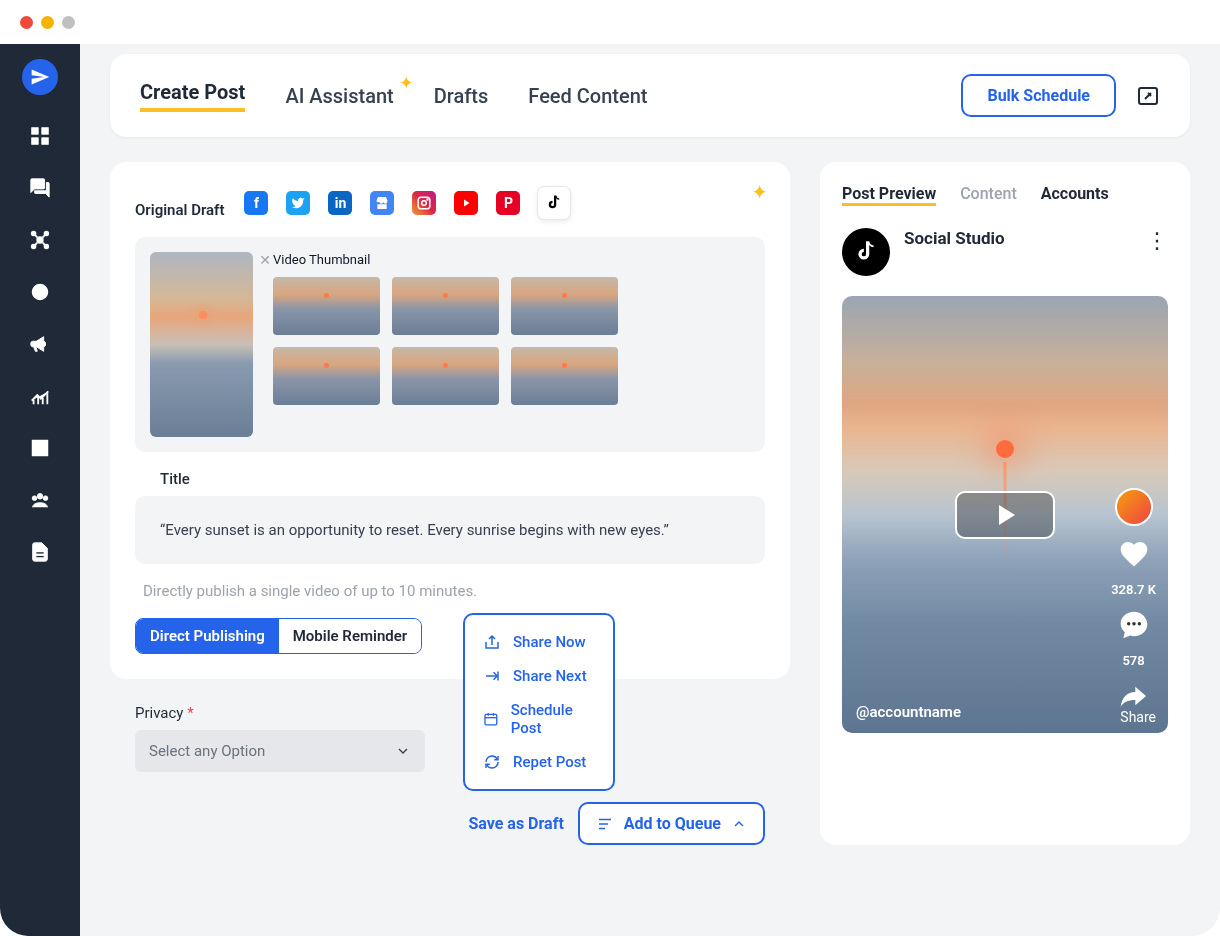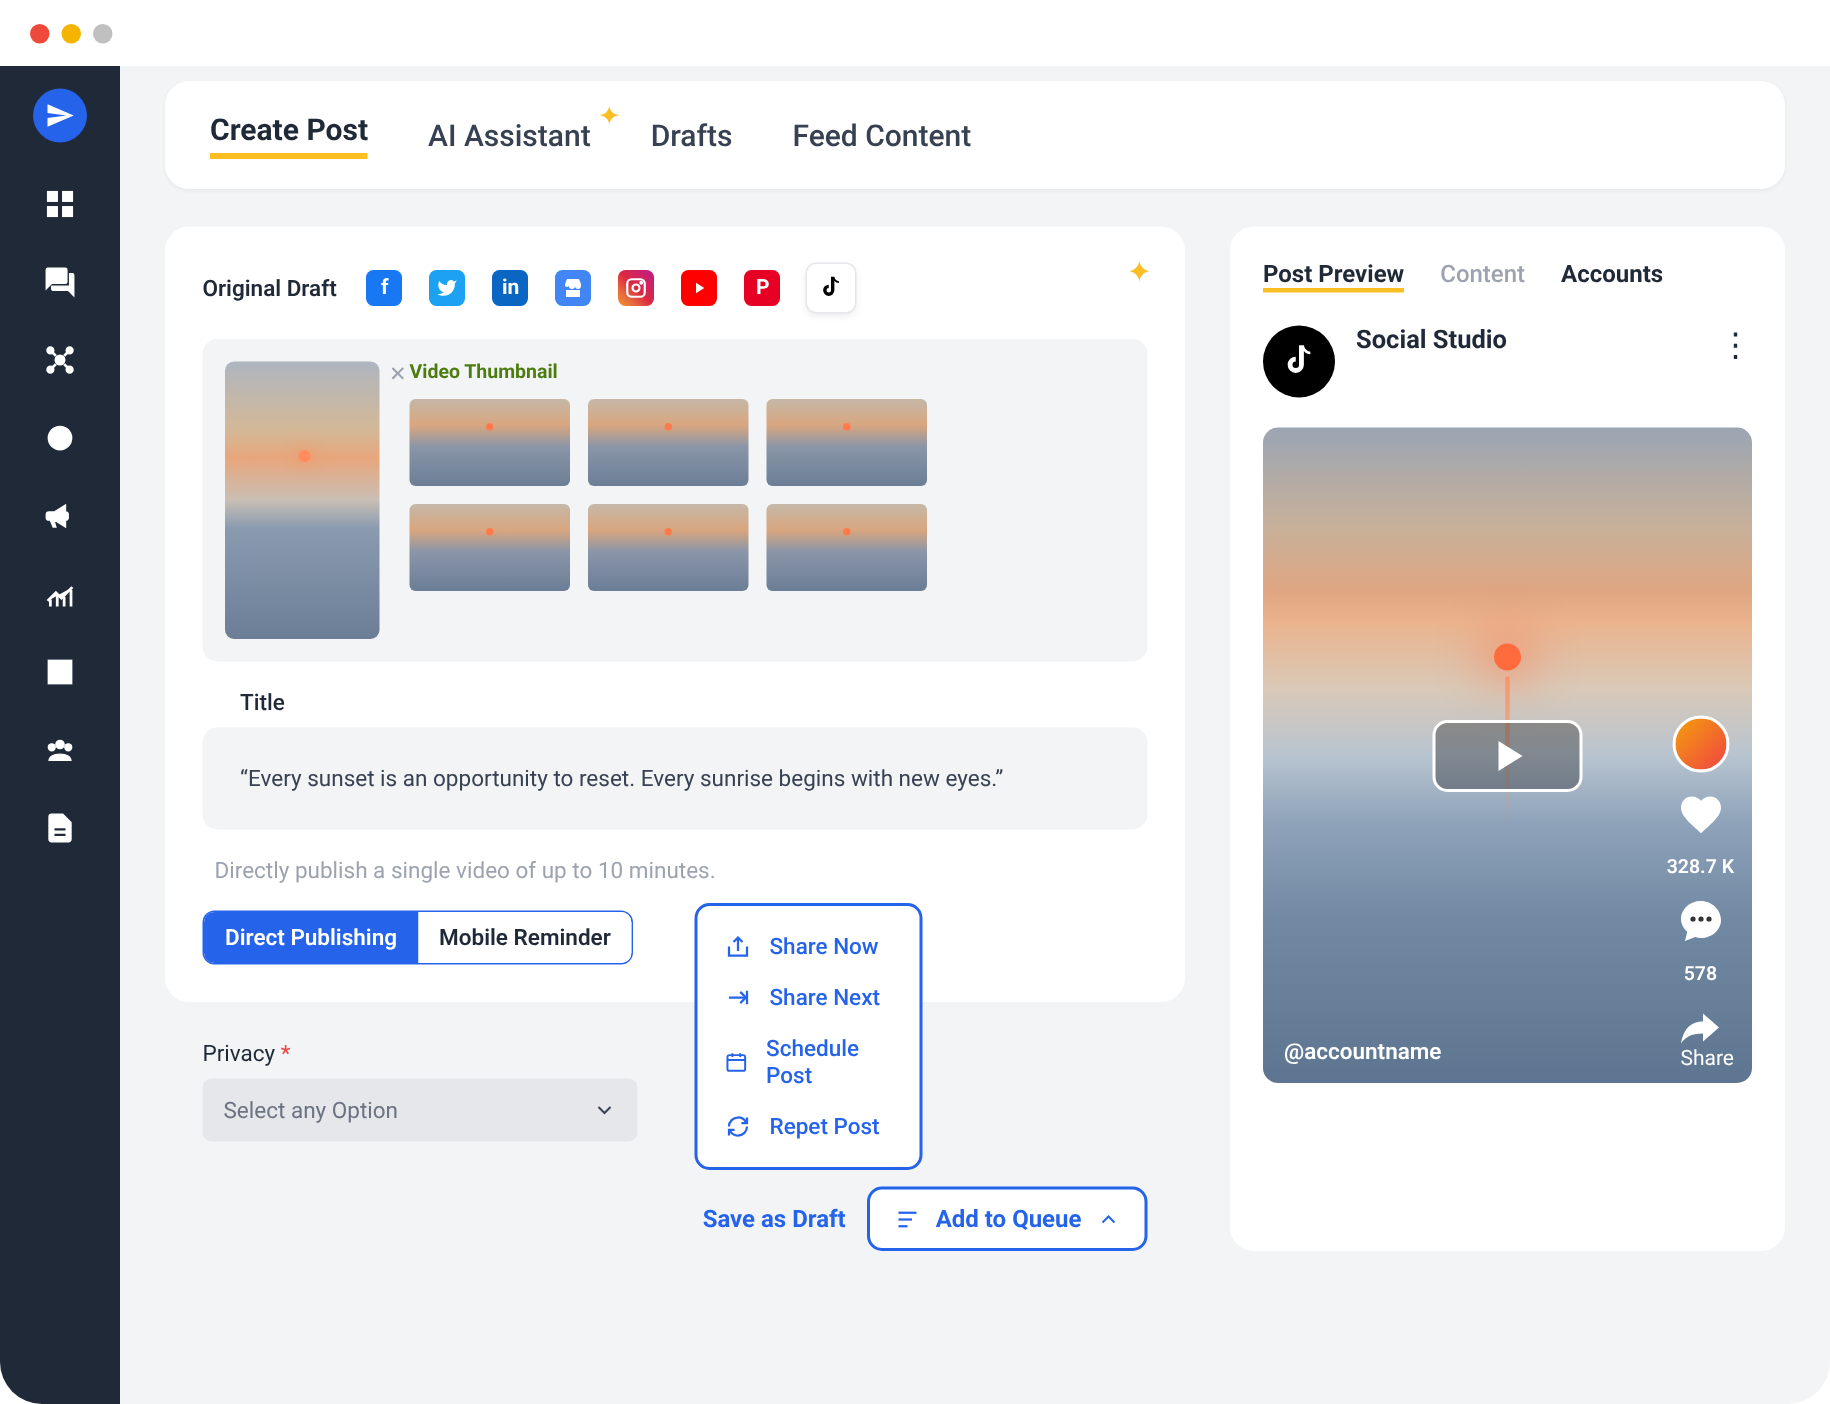--- a/index.html
+++ b/index.html
@@ -19,32 +19,32 @@
 .topbar{background:#fff;border-radius:16px;margin-top:10px;padding:20px 30px;display:flex;align-items:center;gap:40px;box-shadow:0 1px 3px rgba(0,0,0,0.05)}
 .tab{font-size:20px;font-weight:700;color:#1f2937;position:relative;cursor:pointer}
 .tab.active{border-bottom:4px solid #fbbf24;padding-bottom:4px}
 .tab.secondary{font-weight:500;color:#374151}
 .sparkle{position:absolute;top:-12px;right:-20px;color:#fbbf24;font-size:18px}
 .topbar-right{margin-left:auto;display:flex;align-items:center;gap:20px}
 .bulk-btn{border:2px solid #2563eb;color:#2563eb;background:#fff;padding:10px 24px;border-radius:10px;font-weight:700;font-size:16px;cursor:pointer}
 .edit-icon{width:24px;height:24px;cursor:pointer}
 .content-row{display:flex;gap:30px;margin-top:25px}
 .compose{flex:1;background:#fff;border-radius:16px;padding:25px;position:relative}
-.compose-header{display:flex;align-items:center;gap:20px}
+.compose-header{display:flex;align-items:flex-end;gap:20px}
 .orig-label{font-weight:600;font-size:15px;color:#1f2937}
 .social-icons{display:flex;gap:18px;align-items:center}
 .soc{width:24px;height:24px;border-radius:5px;display:flex;align-items:center;justify-content:center;font-size:14px;font-weight:700;color:#fff;cursor:pointer}
 .soc.tt{width:32px;height:32px;background:#fff;box-shadow:0 0 0 1px #e5e7eb,0 2px 6px rgba(0,0,0,0.1);border-radius:6px}
 .ai-spark{position:absolute;top:18px;right:22px;color:#fbbf24;font-size:20px}
 .media-area{background:#f3f4f6;border-radius:10px;margin-top:18px;padding:15px;display:flex;gap:20px}
 .main-thumb{width:103px;height:185px;border-radius:6px;background:linear-gradient(to bottom,#aeb6c1 0%,#d4b896 25%,#e8a67c 35%,#c9bfb5 50%,#8a9bb0 60%,#6b7e96 100%);position:relative}
 .main-thumb .sun{position:absolute;top:32%;left:48%;width:8px;height:8px;background:#ff8c5a;border-radius:50%;box-shadow:0 0 12px #ff8c5a}
 .close-x{position:absolute;top:0;right:-18px;color:#9ca3af;font-size:14px;cursor:pointer}
 .thumb-section{flex:1}
-.thumb-label{font-size:13px;font-weight:700;color:#4d7c0f;margin-bottom:10px}
+.thumb-label{font-size:13px;font-weight:400;color:#0f172a;margin-bottom:10px}
 .thumb-grid{display:grid;grid-template-columns:repeat(3,107px);gap:12px}
 .thumb-small{width:107px;height:58px;border-radius:4px;background:linear-gradient(to bottom,#c5b8a8 0%,#d9a67f 30%,#8a95a8 55%,#6b7e96 100%);position:relative;cursor:pointer}
 .thumb-small .sun{position:absolute;top:28%;left:48%;width:5px;height:5px;background:#ff7a4a;border-radius:50%}
 .title-label{font-size:15px;font-weight:500;color:#1f2937;margin-top:18px;margin-left:25px}
 .title-box{background:#f3f4f6;border-radius:10px;padding:25px;margin-top:8px;font-size:15px;color:#374151}
 .hint{color:#9ca3af;font-size:15px;margin-top:18px;margin-left:8px}
 .pub-toggle{display:inline-flex;margin-top:18px;border:1px solid #2563eb;border-radius:8px;overflow:hidden}
 .pub-opt{padding:8px 14px;font-size:15px;font-weight:600;cursor:pointer}
 .pub-opt.active{background:#2563eb;color:#fff}
 .pub-opt.inactive{background:#fff;color:#1f2937}
@@ -169,20 +169,27 @@
 
     <div class="main">
       <div class="topbar">
         <div class="tab active">Create Post</div>
         <div class="tab secondary" style="position:relative">
           <span>AI Assistant</span>
           <span class="sparkle">✦</span>
         </div>
         <div class="tab secondary">Drafts</div>
         <div class="tab secondary">Feed Content</div>
+        <div class="topbar-right">
+          <button class="bulk-btn">Bulk Schedule</button>
+          <svg class="edit-icon" viewBox="0 0 24 24" fill="none" stroke="#1f2937" stroke-width="2">
+              <rect x="3" y="4" width="18" height="16" rx="2"></rect>
+              <path d="M15 9l-6 6M12 9l3 3"></path>
+            </svg>
+        </div>
       </div>
 
       <div class="content-row">
         <div style="flex:1">
         <div class="compose">
           <span class="ai-spark">✦</span>
           <div class="compose-header">
             <span class="orig-label">Original Draft</span>
             <div class="social-icons">
               <div class="soc" style="background:#1877f2">f</div>

